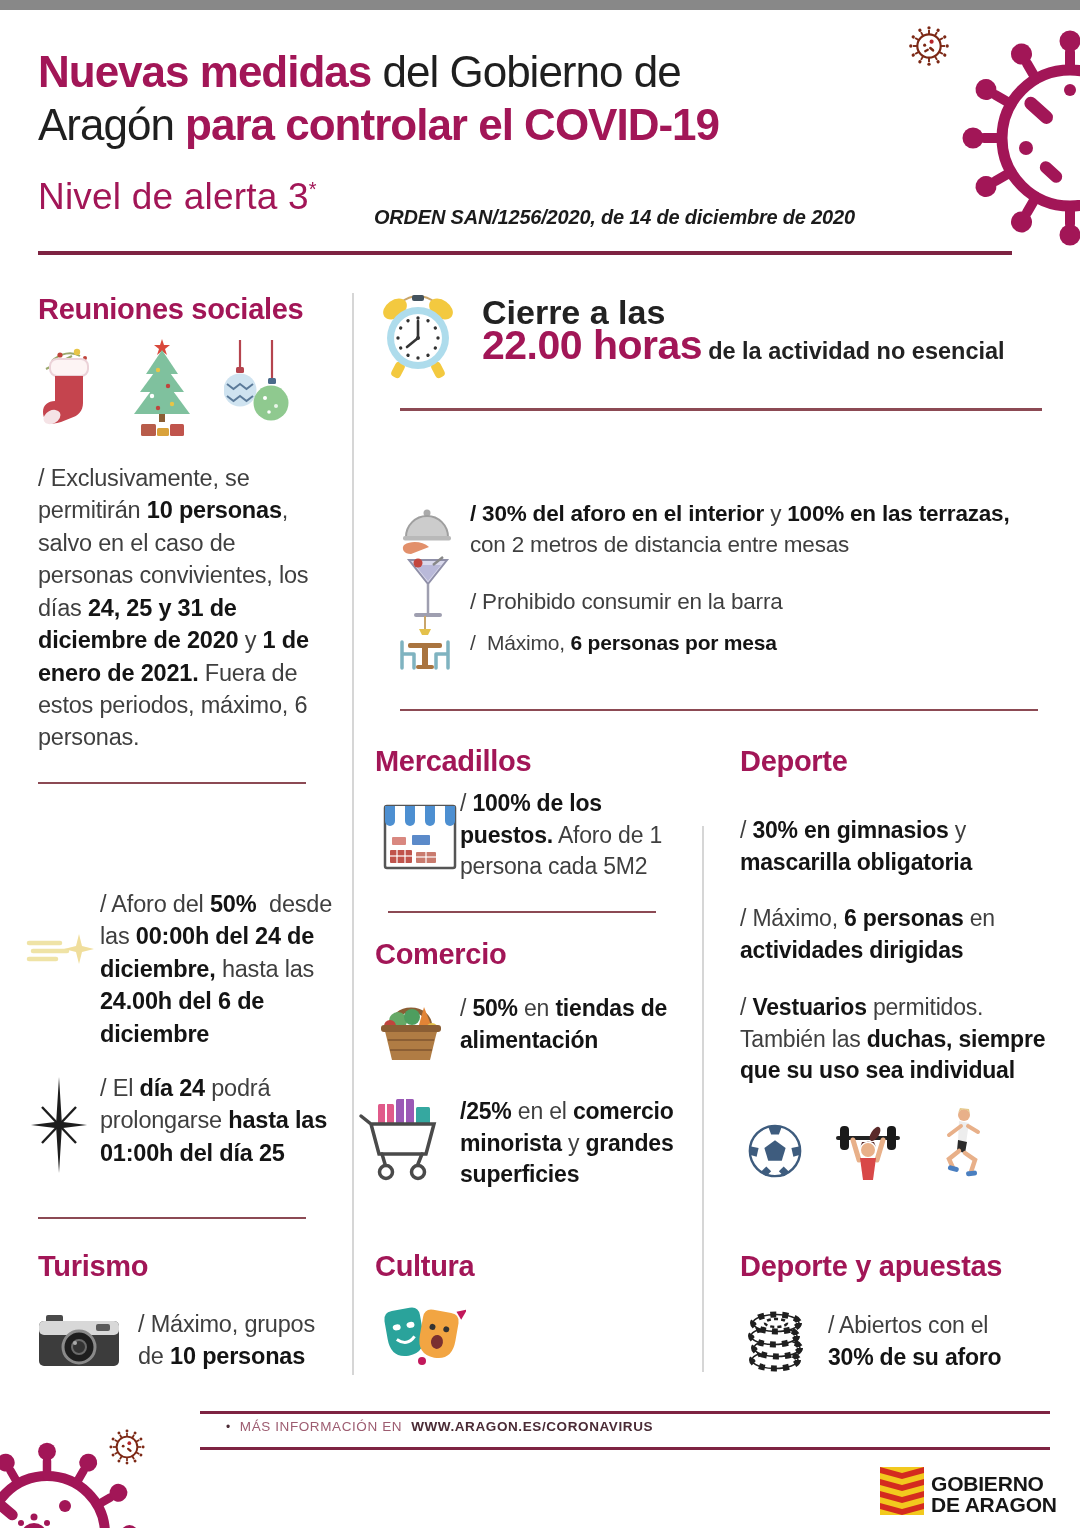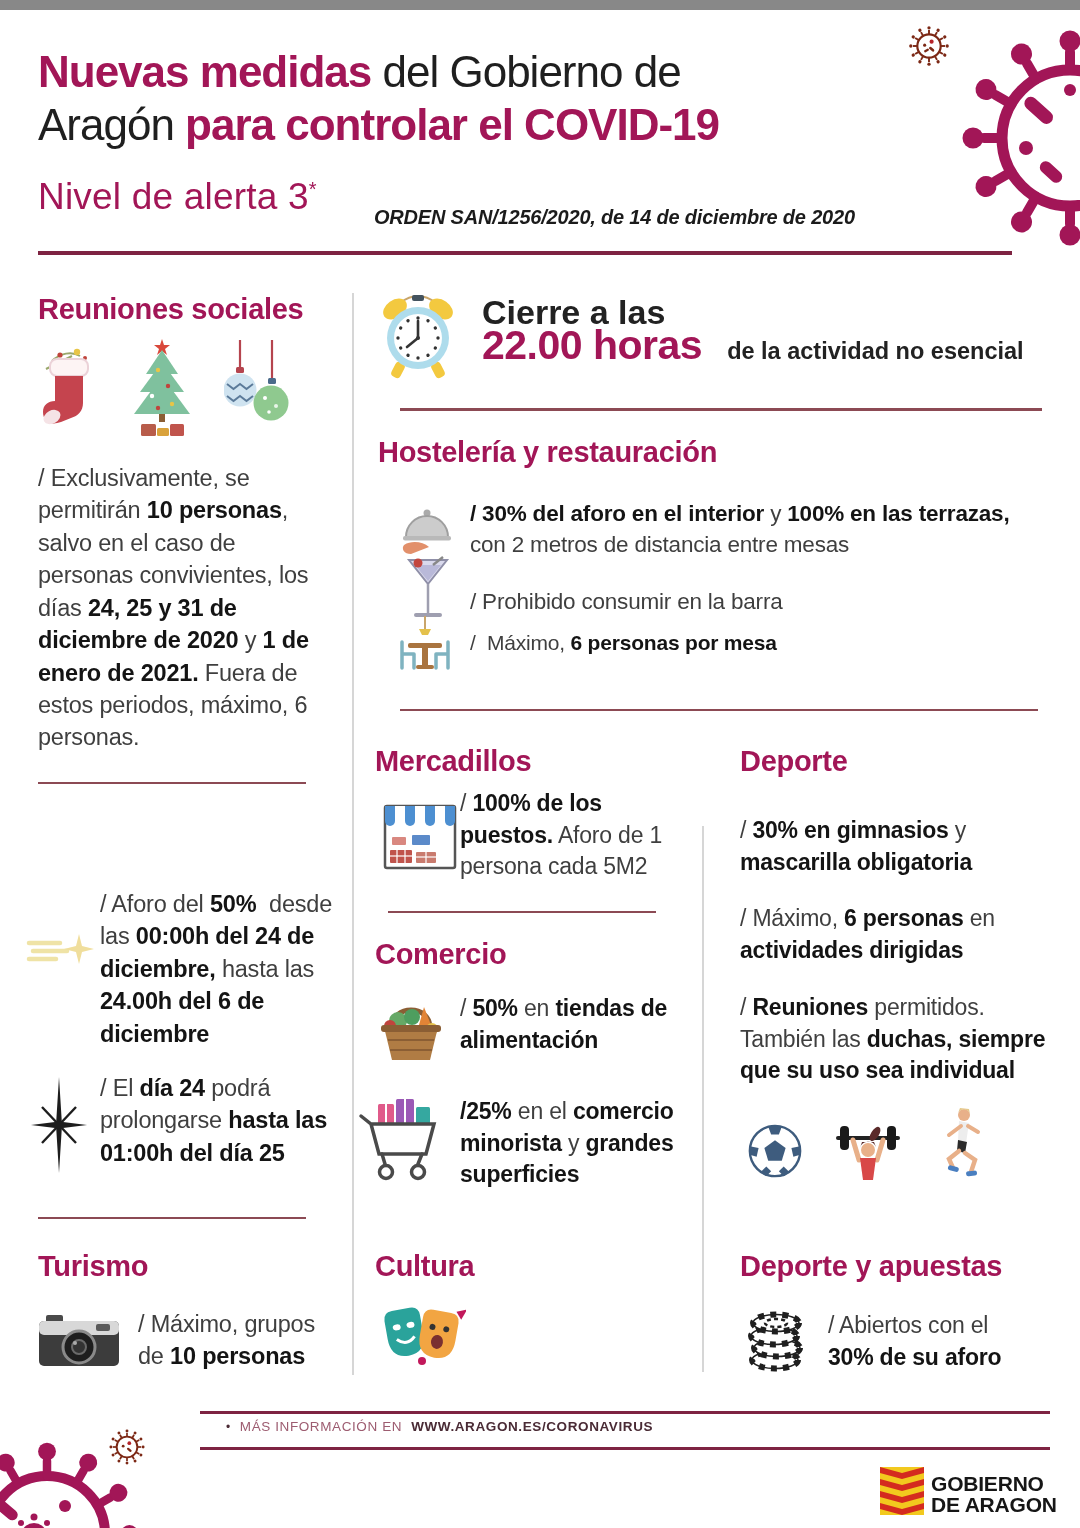--- a/index.html
+++ b/index.html
@@ -13,21 +13,21 @@
   .txt .b{font-weight:700;color:var(--bold)}
   .acc{color:var(--accent) !important}
   .hrm{position:absolute;background:var(--maroon);height:2px}
   .vr{position:absolute;background:#D6D6D6;width:1.5px}
   #title{position:absolute;left:38px;top:36px;font-size:44px;line-height:1.2;letter-spacing:-1px;color:#1F1F1F;white-space:pre-wrap}
   #title .b{font-weight:700}
   #alert{position:absolute;left:38px;top:166px;font-size:37px;color:var(--accent);letter-spacing:.2px}
   #alert sup{font-size:20px}
   #order{position:absolute;left:374px;top:196px;font-size:20px;font-style:italic;font-weight:700;color:#1b1b1b;letter-spacing:-.2px}
   #closing-line1{position:absolute;left:482px;top:283px;font-size:34px;font-weight:700;color:#222}
-  #closing-line2{position:absolute;left:482px;top:312px;display:flex;align-items:baseline;gap:25px;white-space:nowrap}
+  #closing-line2{position:absolute;left:482px;top:312px;display:flex;align-items:baseline;gap:6px;white-space:nowrap}
   #closing-time{font-size:41px;font-weight:700;color:var(--accent);letter-spacing:-.5px}
   #closing-suffix{font-size:23.5px;font-weight:700;color:#222}
   #footer-band{position:absolute;left:226px;top:1409px;display:flex;align-items:baseline;gap:9px;font-size:13.5px;letter-spacing:.6px}
   #footer-band .lbl{color:#9D5C70}
   #footer-band .url{color:#4A2B35;font-weight:700}
   #footer-band .dot{color:#4A2B35;font-size:12px}
   #gov-logo{position:absolute;left:880px;top:1457px;display:flex;gap:7px;align-items:flex-end}
   #gov-text{font-size:21px;font-weight:700;color:#161616;line-height:1.0;letter-spacing:-.2px}
 </style>
 </head>
@@ -241,21 +241,20 @@
   </svg>
 
   <div id="closing-line1">Cierre a las</div>
   <div id="closing-line2">
     <span id="closing-time">22.00 horas</span>
     <span id="closing-suffix">de la actividad no esencial</span>
   </div>
 
   <div class="hrm" style="left:400px;top:398px;width:642px;height:2.5px"></div>
 
-  <div class="sec-title" style="left:378px;top:426px">Hostelería y restauración</div>
 
   <svg class="abs" style="left:398px;top:490px" width="58" height="56" viewBox="0 0 58 56">
     <circle cx="29" cy="13" r="3.5" fill="#AAA"></circle>
     <path d="M8 37 A21 21 0 0 1 50 37 Z" fill="#CCC" stroke="#9F9F9F" stroke-width="2"></path>
     <rect x="5" y="36" width="48" height="4.5" rx="2" fill="#B9B9B9"></rect>
     <path d="M6 45 C14 40 25 42 31 47 L13 54 C6 54 3 49 6 45 Z" fill="#E2906B"></path>
   </svg>
   <div class="txt" style="left:470px;top:488px;width:600px;font-size:22.5px"><span class="b">/ 30% del aforo en el interior</span><span> y </span><span class="b">100% en las terrazas,</span><span>
 con 2 metros de distancia entre mesas</span></div>
 
@@ -377,21 +376,21 @@
   </svg>
 
   <div class="vr" style="left:702px;top:816px;height:546px"></div>
 
   <div class="sec-title" style="left:740px;top:735px">Deporte</div>
 
   <div class="txt" style="left:740px;top:805px;width:310px"><span>/ </span><span class="b">30% en gimnasios</span><span> y
 </span><span class="b">mascarilla obligatoria</span></div>
   <div class="txt" style="left:740px;top:893px;width:312px"><span>/ Máximo, </span><span class="b">6 personas</span><span> en
 </span><span class="b">actividades dirigidas</span></div>
-  <div class="txt" style="left:740px;top:982px;width:312px"><span>/ </span><span class="b">Reuniones</span><span> permitidos.
+  <div class="txt" style="left:740px;top:982px;width:312px"><span>/ </span><span class="b">Vestuarios</span><span> permitidos.
 También las </span><span class="b">duchas, siempre
 que su uso sea individual</span></div>
 
   <svg class="abs" style="left:746px;top:1112px" width="58" height="58" viewBox="0 0 60 60">
     <circle cx="30" cy="30" r="26" fill="#FFF" stroke="#3E5C7E" stroke-width="2.5"></circle>
     <polygon points="30,19 41,27 37,40 23,40 19,27" fill="#3E5C7E"></polygon>
     <polygon points="23,5 37,5 34,13 26,13" fill="#3E5C7E"></polygon>
     <polygon points="4,25 13,27 11,36 4,34" fill="#3E5C7E"></polygon>
     <polygon points="56,25 47,27 49,36 56,34" fill="#3E5C7E"></polygon>
     <polygon points="15,52 21,46 26,51 21,56" fill="#3E5C7E"></polygon>

